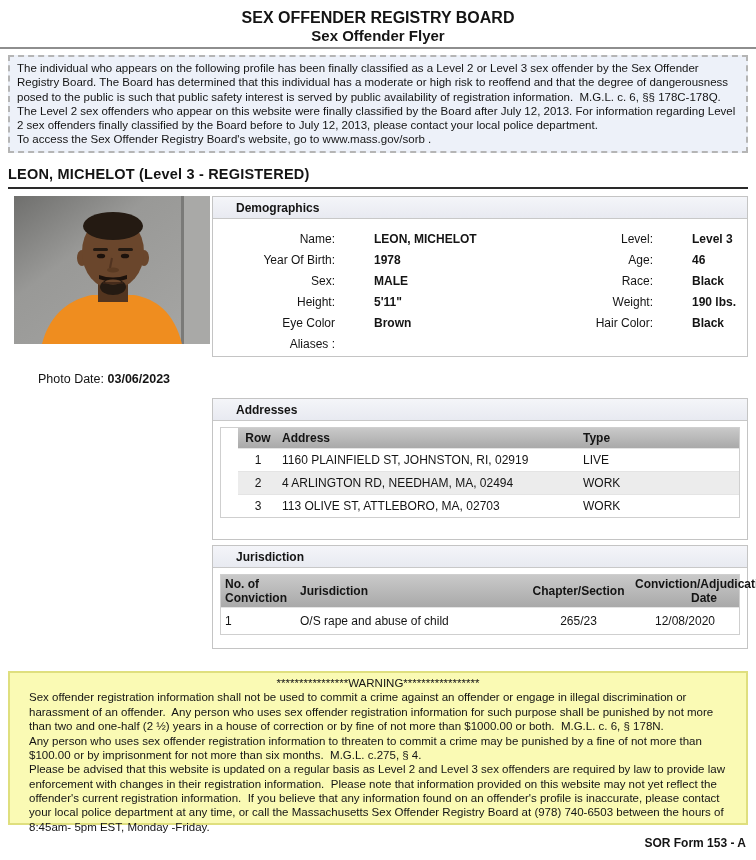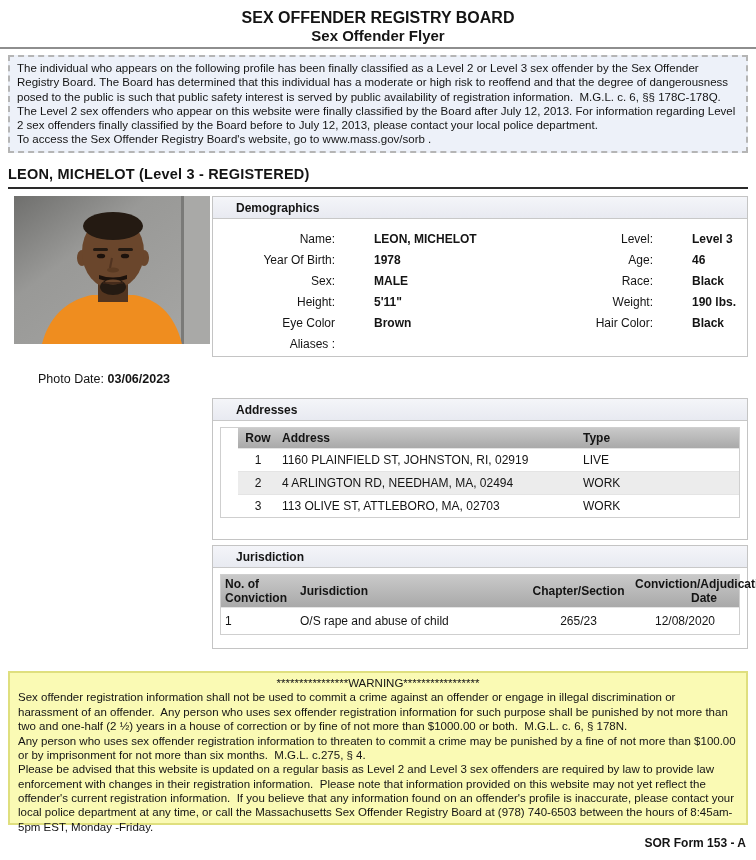--- a/index.html
+++ b/index.html
@@ -68,21 +68,21 @@
   .jur-cols > span:nth-child(1) { text-align:left; }
   .jur-cols > span:nth-child(3) { text-align:center; }
   .jur-cols > span:nth-child(4) { text-align:center; }
   .jur-head { min-height:32px; }
   .jur-row > span { padding:6px 4px; }
 
   
   .warning-box {
     position:absolute; top:671px; left:8px; width:740px; height:154px;
     background:#fafab4; border:2px solid #dfdf7e;
-    padding:3px 8px; font-size:11.5px; line-height:1.25;
+    padding:3px 19px; font-size:11.5px; line-height:1.25;
   }
   .warning-title { text-align:center; }
   .warning-box p { white-space:pre-wrap; }
 
   
   .footer-form { position:absolute; top:836px; right:10px; font-size:12px; font-weight:bold; }
 </style>
 </head>
 <body>
 

